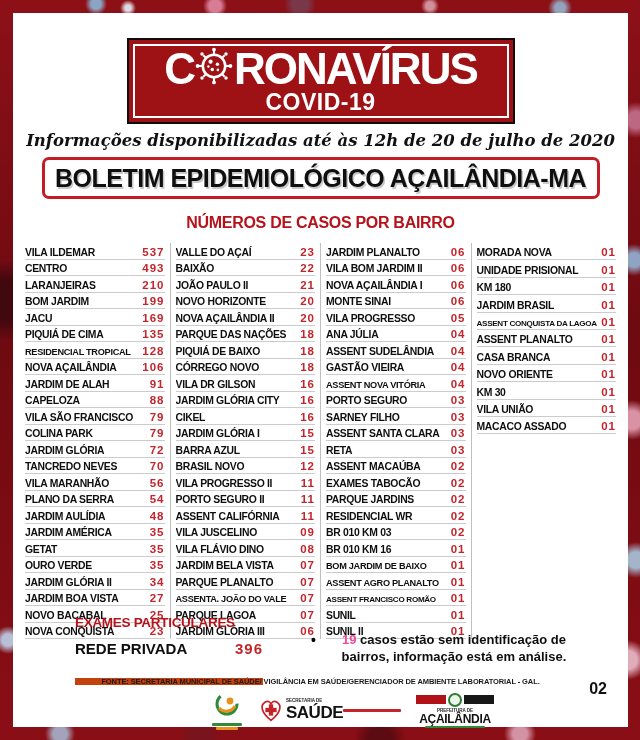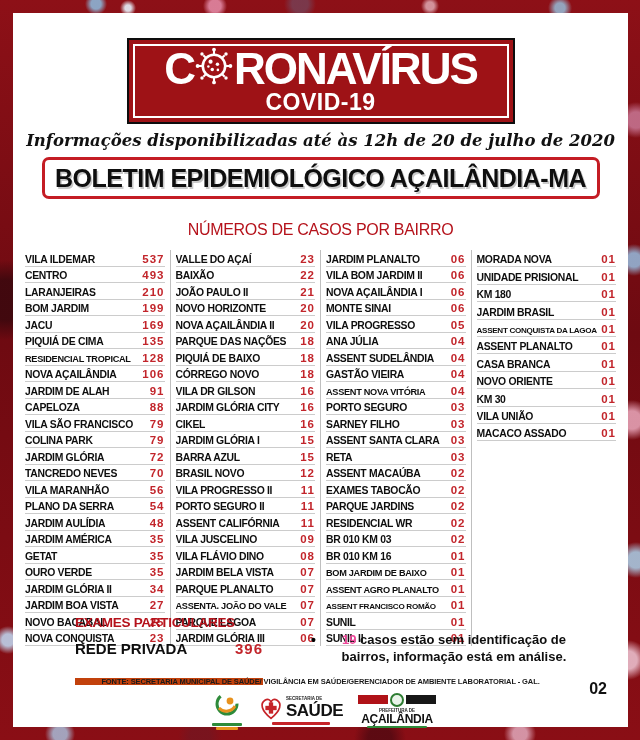--- a/index.html
+++ b/index.html
@@ -35,21 +35,21 @@
   .banner-inner{position:absolute;inset:4px;border:2px solid #fff;display:flex;flex-direction:column;align-items:center;justify-content:center;}
   .banner-title{display:flex;align-items:center;color:#fff;font-weight:bold;font-size:44px;letter-spacing:-2px;line-height:1;}
   .banner-title .virus{margin:0 1px;}
   .banner-sub{color:#fff;font-weight:bold;font-size:23px;letter-spacing:.5px;margin-top:-3px;}
 
   .info-line{margin-top:7px;text-align:center;font-family:"DejaVu Serif",serif;font-style:italic;font-weight:bold;font-size:16.5px;color:#111;}
 
   .bulletin{margin:7px auto 0;width:552px;height:36px;border:3px solid #c41c24;border-radius:7px;display:flex;align-items:center;justify-content:center;}
   .bulletin span{font-size:25px;font-weight:bold;color:#0f0f0f;letter-spacing:-.5px;white-space:nowrap;text-shadow:1.5px 1.5px 0 #c9c9c9;}
 
-  .section-title{margin-top:22px;text-align:center;color:#b5121b;font-size:16px;font-weight:normal;letter-spacing:-.3px;}
+  .section-title{margin-top:15px;text-align:center;color:#b5121b;font-size:16px;font-weight:bold;letter-spacing:-.3px;}
 
   
   .cases{display:flex;margin:11px 7px 9px;}
   .col{flex:1;padding:0 5px;min-width:0;}
   .col:not(:last-child){border-right:1px solid #bfbfbf;}
   .row{display:flex;justify-content:space-between;align-items:flex-end;border-bottom:1px solid #cccccc;height:15.5px;overflow:hidden;}
   .col-4 .row{height:16.4px;}
   .row .n{font-size:10.4px;font-weight:bold;color:#0e0e0e;letter-spacing:-.3px;white-space:nowrap;padding-bottom:1px;}
   .row .n.sm{font-size:9.2px;}
   .row .n.xs{font-size:8.1px;}
@@ -64,21 +64,21 @@
   .note{position:absolute;left:298px;top:619px;width:272px;display:flex;gap:9px;}
   .note .bullet{font-size:14px;font-weight:bold;line-height:1.2;}
   .note-text{flex:1;text-align:center;font-size:13px;font-weight:bold;line-height:1.3;color:#0e0e0e;}
   .note-text .hl{color:#ec4899;}
 
   .source{position:absolute;left:0;right:0;top:664px;text-align:center;font-size:7.5px;font-weight:bold;color:#1a1a1a;letter-spacing:-.1px;}
 
   .logos{position:absolute;left:198px;top:676px;display:flex;align-items:center;gap:15px;height:42px;}
   .logo{display:flex;flex-direction:column;align-items:center;}
   .cap-bar{height:3px;border-radius:1px;margin-top:1px;}
-  .logo2{display:flex;flex-direction:column;align-items:center;}
+  .logo2{display:flex;align-items:center;}
   .logo2-row{display:flex;align-items:center;}
   .logo2-txt{display:flex;flex-direction:column;line-height:1;margin-left:2px;}
   .logo2-top{font-size:4.5px;font-weight:bold;color:#222;}
   .logo2-main{font-size:17px;font-weight:bold;color:#111;letter-spacing:-.5px;}
   .logo3{display:flex;flex-direction:column;align-items:center;}
   .logo3-bars{display:flex;align-items:center;gap:2px;}
   .bar-red{width:30px;height:9px;background:#b01218;}
   .bar-black{width:30px;height:9px;background:#171717;}
   .logo3-emblem{width:14px;height:14px;border-radius:50%;border:2px solid #2e7d32;box-sizing:border-box;background:#eaf4ea;}
   .logo3-top{font-size:4.5px;font-weight:bold;color:#222;margin-top:1px;}

